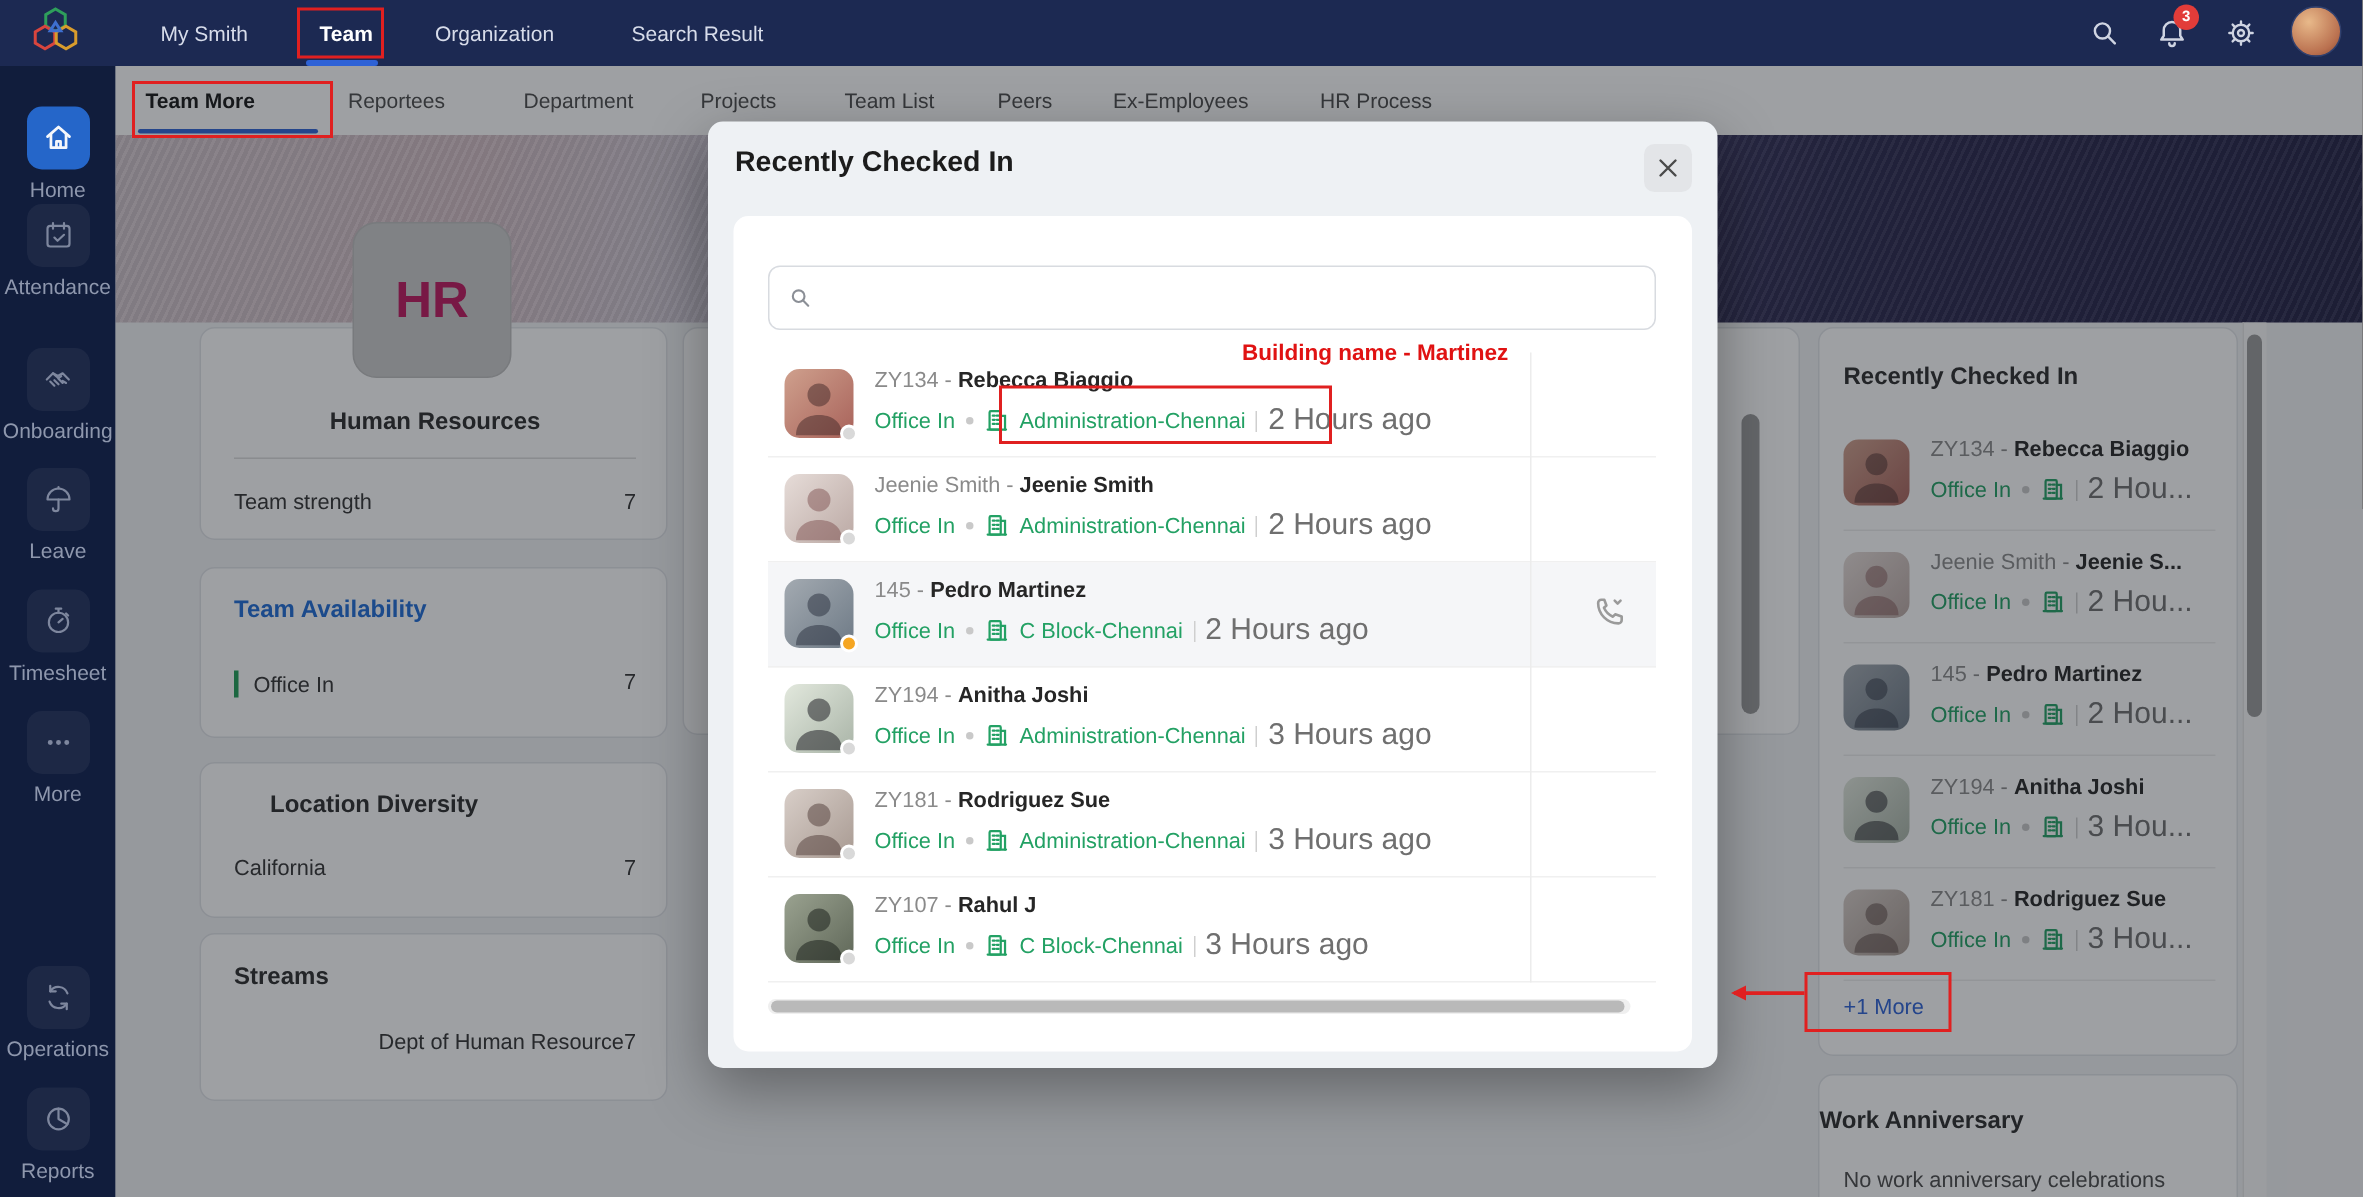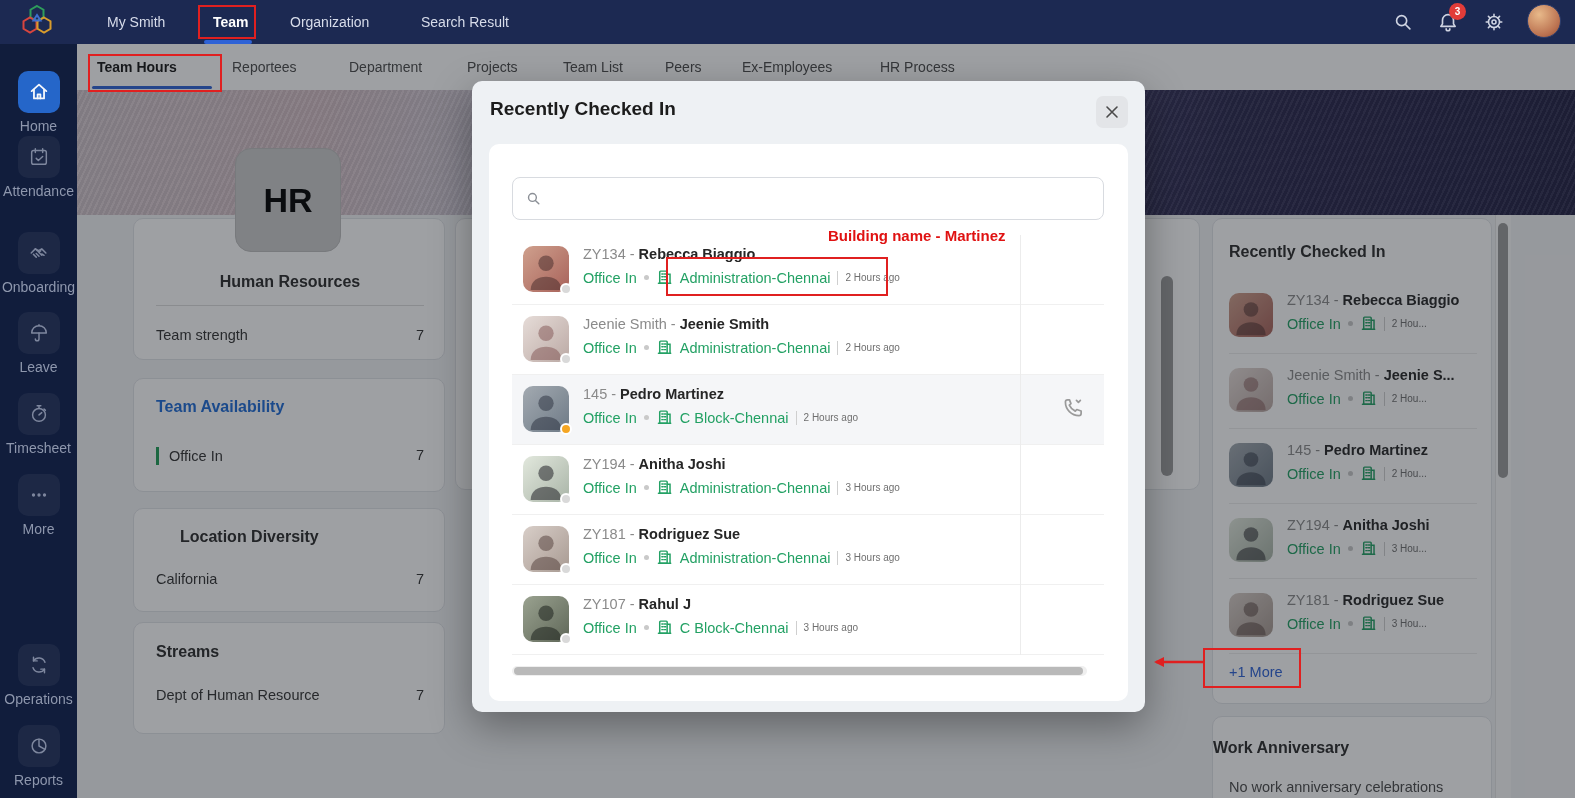--- a/index.html
+++ b/index.html
@@ -38,35 +38,35 @@
     background:
       repeating-linear-gradient(115deg,rgba(255,255,255,0.07) 0 2px,rgba(0,0,0,0.06) 2px 5px),
       linear-gradient(100deg,#d9ccd3 0%,#ddc6cd 16%,#cdd3e3 36%,#a9a6c6 52%,#46416c 63%,#2b2850 76%,#232146 100%);
     z-index:1;}
 
   
   .card{background:#ffffff;border:1px solid #e1e3e7;border-radius:10px;z-index:2;}
   .card-title{font-size:16px;font-weight:700;color:#2b2b2b;}
   .kv{display:flex;justify-content:space-between;font-size:14.5px;color:#333;}
   .hr-badge{width:106px;height:104px;border-radius:16px;background:#cbcbcb;border:1px solid #bdbdbd;
-    display:flex;align-items:center;justify-content:center;font-size:34px;font-weight:700;color:#000000;z-index:3;}
+    display:flex;align-items:center;justify-content:center;font-size:34px;font-weight:700;color:#be185d;z-index:3;}
   .divider-h{background:#dcdcdc;height:1px;}
   .greenbar{width:3px;height:18px;background:#1f9d57;display:inline-block;margin-right:10px;vertical-align:-4px;}
 
   
   .prow{position:absolute;left:16px;width:248px;height:75px;border-bottom:1px solid #ededed;cursor:pointer;}
   .prow .pav{position:absolute;left:0;top:14px;}
   .ptext{position:absolute;left:58px;top:12px;white-space:nowrap;overflow:hidden;width:190px;}
   .idp{color:#8a8a8a;font-size:14.5px;}
   .nm{color:#262626;font-size:14.5px;font-weight:700;}
   .line2{display:flex;align-items:center;gap:7px;margin-top:6px;}
   .st{color:#23a164;font-size:14.5px;}
   .sep-dot{width:5px;height:5px;border-radius:50%;background:#c9c9c9;display:inline-block;}
   .vbar{width:1px;height:14px;background:#cfcfcf;display:inline-block;}
-  .tm{color:#6f6f6f;font-size:10px;}
+  .tm{color:#6f6f6f;font-size:20px;}
 
   
   .avatar{width:46px;height:46px;border-radius:10px;position:relative;overflow:visible;}
   .avatar svg{position:absolute;left:0;top:0;width:100%;height:100%;border-radius:10px;}
   .pav{width:44px;height:44px;border-radius:10px;position:relative;}
   .pav svg{position:absolute;left:0;top:0;width:100%;height:100%;border-radius:10px;}
   .av1{background:linear-gradient(135deg,#cfa08d,#a8625a);}
   .av2{background:linear-gradient(135deg,#e6dcd8,#bba9a4);}
   .av3{background:linear-gradient(135deg,#a3aab1,#6e7a86);}
   .av4{background:linear-gradient(135deg,#e2e8dd,#a9b4a7);}
@@ -228,21 +228,21 @@
         <svg width="22" height="22" viewBox="0 0 24 24" class="sb-icon">
           <circle cx="12" cy="12" r="7.5"></circle>
             <path d="M12 12V4.5M12 12l6.5 3.8"></path>
         </svg>
       </div>
       <div class="sb-label">Reports</div>
     </div>
   </div>
 
   <div class="abs subnav">
-    <span class="subitem active abs" style="left:20px;">Team Hours</span>
+    <span class="subitem active abs" style="left:20px;">Team More</span>
     <span class="subitem abs" style="left:155px;">Reportees</span>
     <span class="subitem abs" style="left:272px;">Department</span>
     <span class="subitem abs" style="left:390px;">Projects</span>
     <span class="subitem abs" style="left:486px;">Team List</span>
     <span class="subitem abs" style="left:588px;">Peers</span>
     <span class="subitem abs" style="left:665px;">Ex-Employees</span>
     <span class="subitem abs" style="left:803px;">HR Process</span>
     <div class="abs nav-underline" style="left:15px;top:42px;width:120px;height:3px;"></div>
   </div>
 
@@ -268,21 +268,21 @@
   <div class="abs card" style="left:133px;top:508px;width:312px;height:104px;">
     <div class="abs card-title" style="left:22px;top:19px;margin-left:24px;">Location Diversity</div>
     <div class="abs kv" style="left:22px;top:62px;width:268px;">
       <span>California</span>
       <span>7</span>
     </div>
   </div>
 
   <div class="abs card" style="left:133px;top:622px;width:312px;height:112px;">
     <div class="abs card-title" style="left:22px;top:20px;">Streams</div>
-    <div class="abs kv" style="left:22px;top:64px;width:268px;">
+    <div class="abs kv" style="left:22px;top:64px;width:268px;justify-content:flex-end;">
       <span>Dept of Human Resource</span>
       <span>7</span>
     </div>
   </div>
 
   <div class="abs card" style="left:455px;top:218px;width:745px;height:272px;">
     <div class="abs" style="left:705px;top:57px;width:12px;height:200px;border-radius:6px;background:#9c9c9c;"></div>
   </div>
 
   <div class="abs card" style="left:1212px;top:218px;width:280px;height:486px;">

